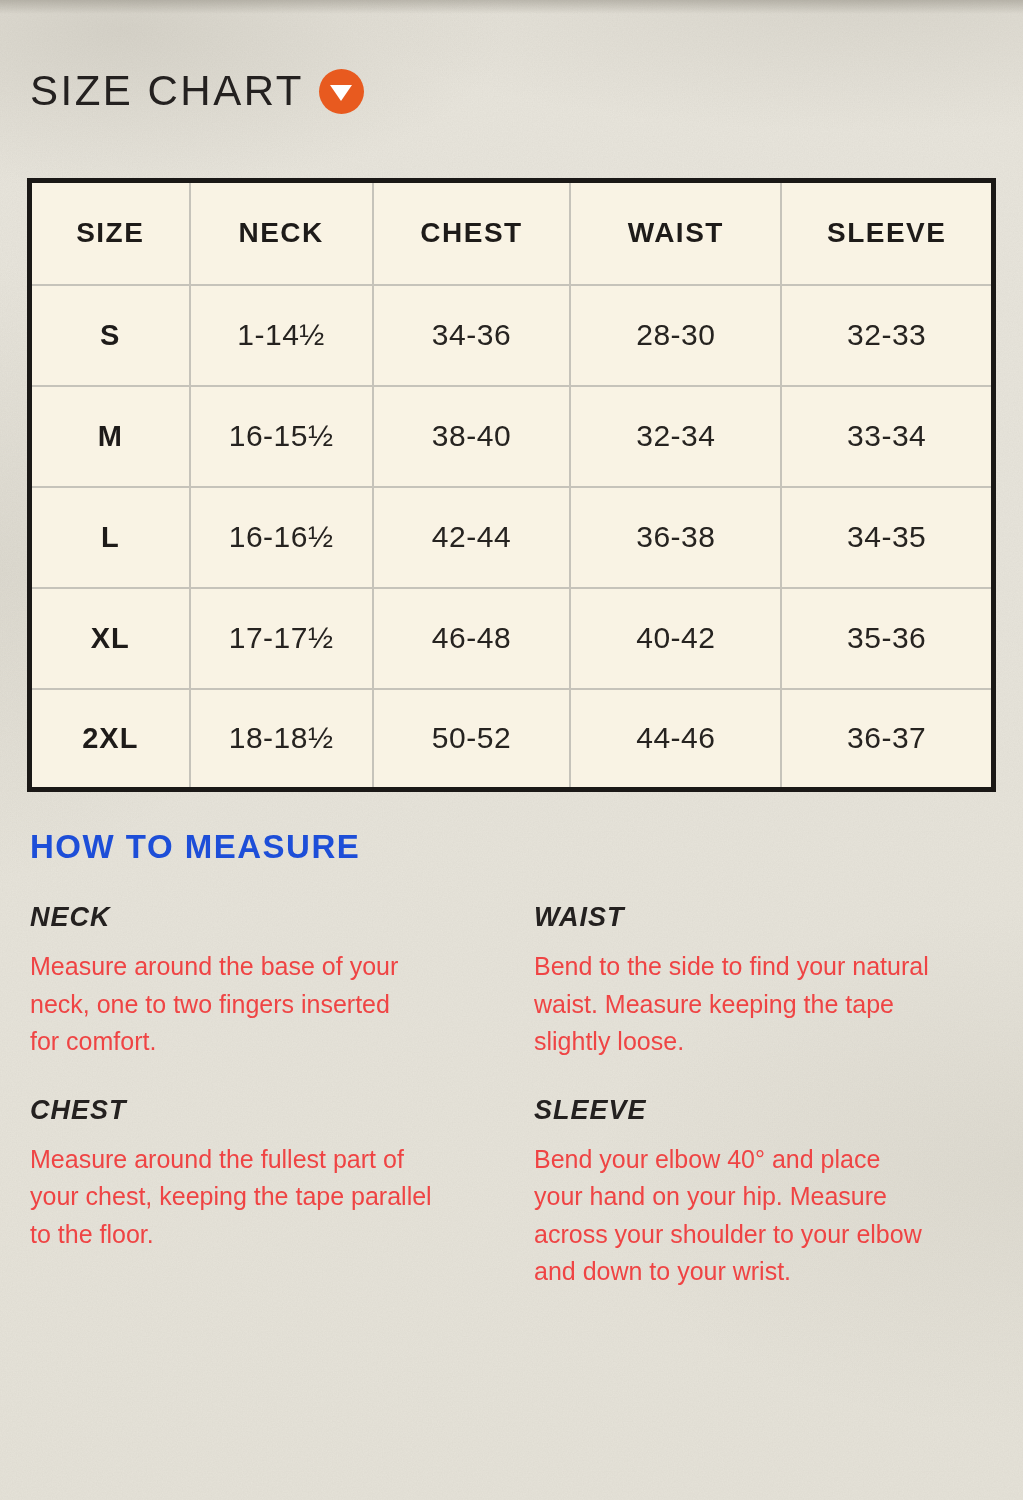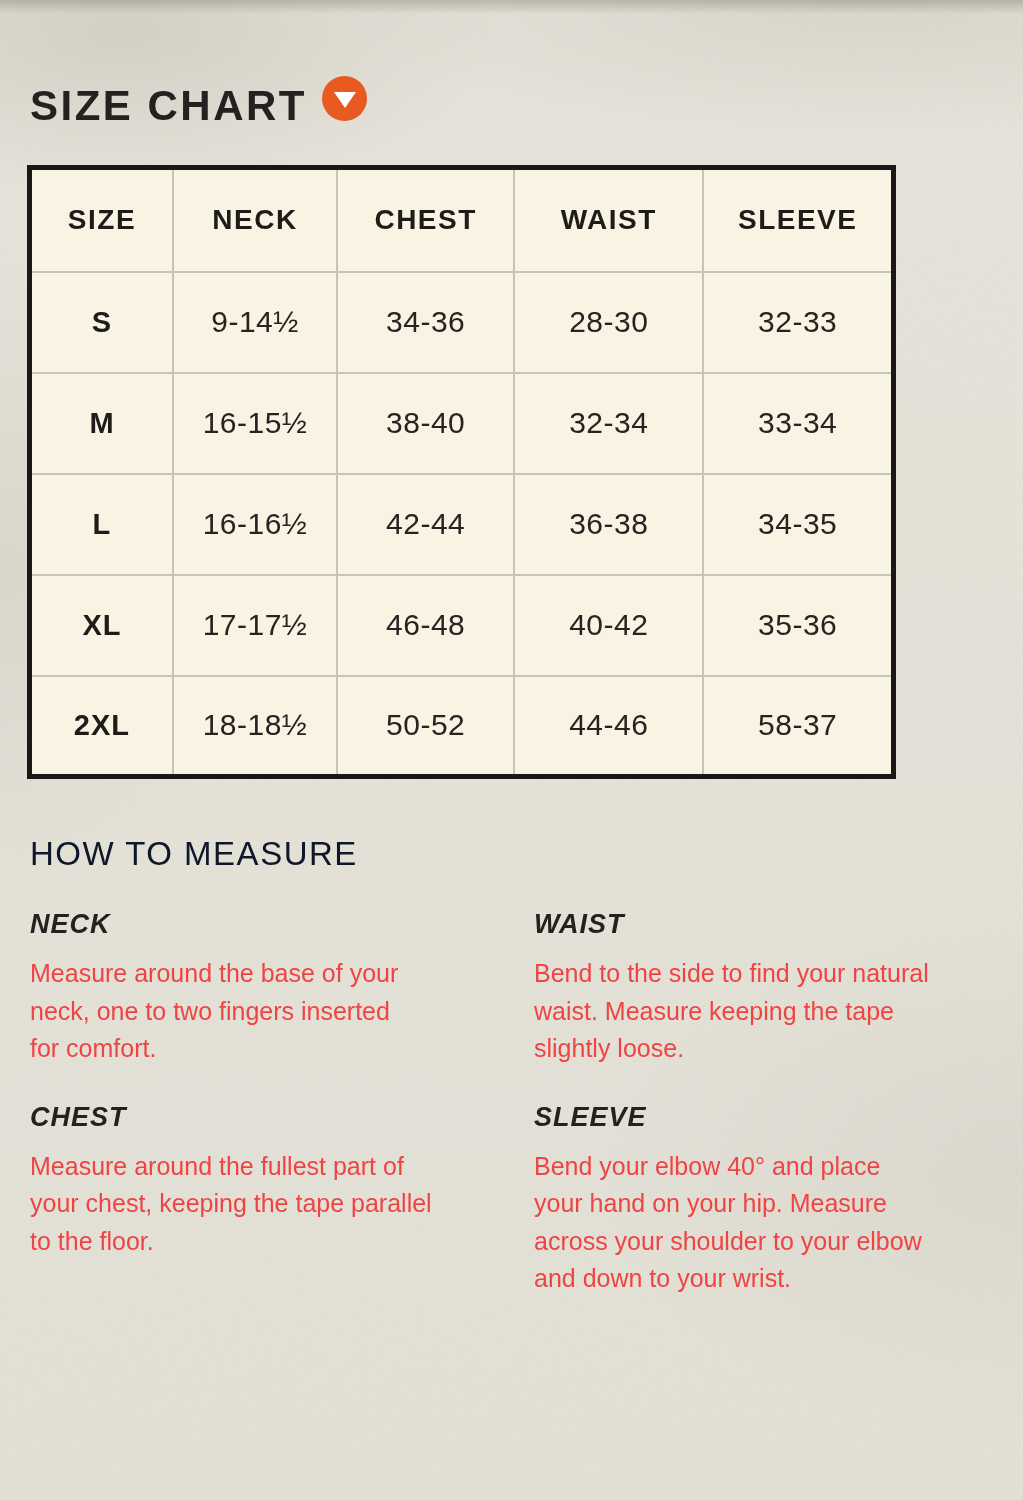--- a/index.html
+++ b/index.html
@@ -41,25 +41,24 @@
   
   .title-row {
     display: flex;
     align-items: center;
     gap: 15px;
     padding-top: 68px;
     margin-left: 3px;
   }
   .page-title {
     font-size: 42px;
-    font-weight: 700;
+    font-weight: 400;
     letter-spacing: 2.5px;
     line-height: 1.1;
     color: #242120;
-    margin-top: 15px;
   }
   .disclosure {
     width: 45px;
     height: 45px;
     border-radius: 50%;
     background: #e85a1f;
     display: inline-flex;
     align-items: center;
     justify-content: center;
     cursor: pointer;
@@ -69,22 +68,22 @@
     width: 0;
     height: 0;
     border-left: 11px solid transparent;
     border-right: 11px solid transparent;
     border-top: 16px solid #ffffff;
     margin-top: 3px;
   }
 
   
   table.size-chart {
-    width: 869px;
-    margin-top: 36px;
+    width: 969px;
+    margin-top: 64px;
     border-collapse: collapse;
     border: 5px solid #1a1816;
     background: #14532d;
     table-layout: fixed;
   }
   col.c-size   { width: 16.6%; }
   col.c-neck   { width: 19.0%; }
   col.c-chest  { width: 20.5%; }
   col.c-waist  { width: 21.9%; }
   col.c-sleeve { width: 22.0%; }
@@ -120,26 +119,26 @@
   .footnote {
     margin-top: 18px;
     margin-left: 3px;
     font-size: 22.5px;
     line-height: 1.3;
     color: #2a2622;
   }
 
   
   .htm-heading {
-    margin-top: 56px;
+    margin-top: 36px;
     margin-left: 3px;
     font-size: 33px;
-    font-weight: 400;
+    font-weight: 700;
     letter-spacing: 1.5px;
-    color: #0f172a;
+    color: #1d4ed8;
   }
   .measure-grid {
     display: grid;
     grid-template-columns: 1fr 1fr;
     column-gap: 42px;
     row-gap: 34px;
     margin-top: 36px;
     margin-left: 3px;
   }
   .measure-section h3 {
@@ -193,21 +192,21 @@
         <th>SIZE</th>
         <th>NECK</th>
         <th>CHEST</th>
         <th>WAIST</th>
         <th>SLEEVE</th>
       </tr>
     </thead>
     <tbody>
       <tr>
         <th scope="row">S</th>
-        <td>9-14½</td>
+        <td>1-14½</td>
         <td>34-36</td>
         <td>28-30</td>
         <td>32-33</td>
       </tr>
       <tr>
         <th scope="row">M</th>
         <td>16-15½</td>
         <td>38-40</td>
         <td>32-34</td>
         <td>33-34</td>
@@ -224,21 +223,21 @@
         <td>17-17½</td>
         <td>46-48</td>
         <td>40-42</td>
         <td>35-36</td>
       </tr>
       <tr>
         <th scope="row">2XL</th>
         <td>18-18½</td>
         <td>50-52</td>
         <td>44-46</td>
-        <td>58-37</td>
+        <td>36-37</td>
       </tr>
     </tbody>
   </table>
 
 
   <h2 class="htm-heading">HOW TO MEASURE</h2>
 
   <div class="measure-grid">
     <section class="measure-section">
       <h3>NECK</h3>

